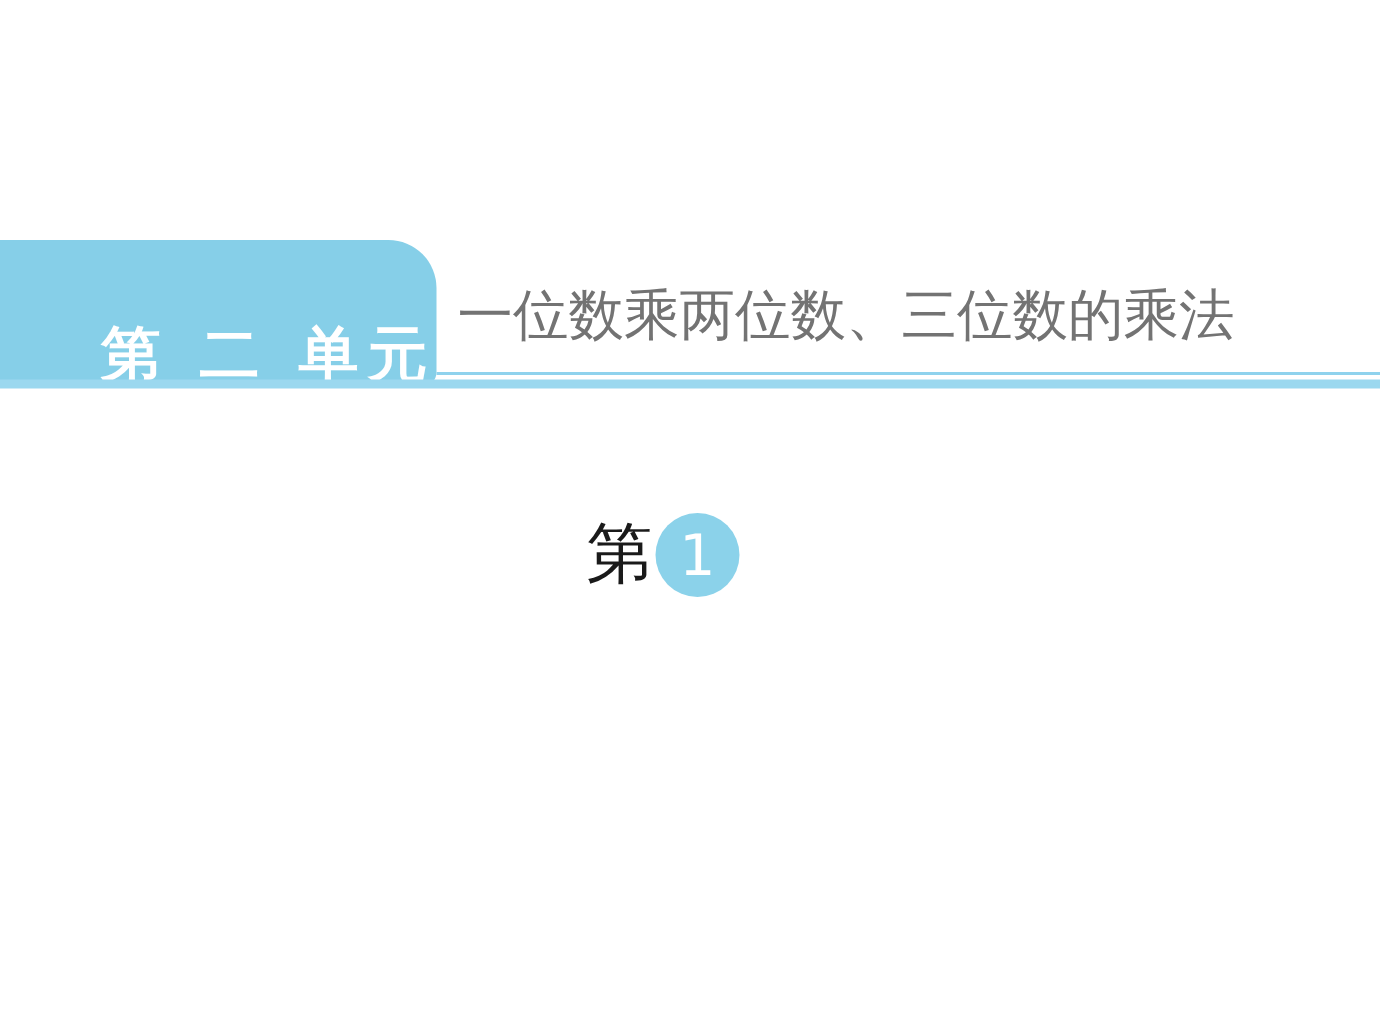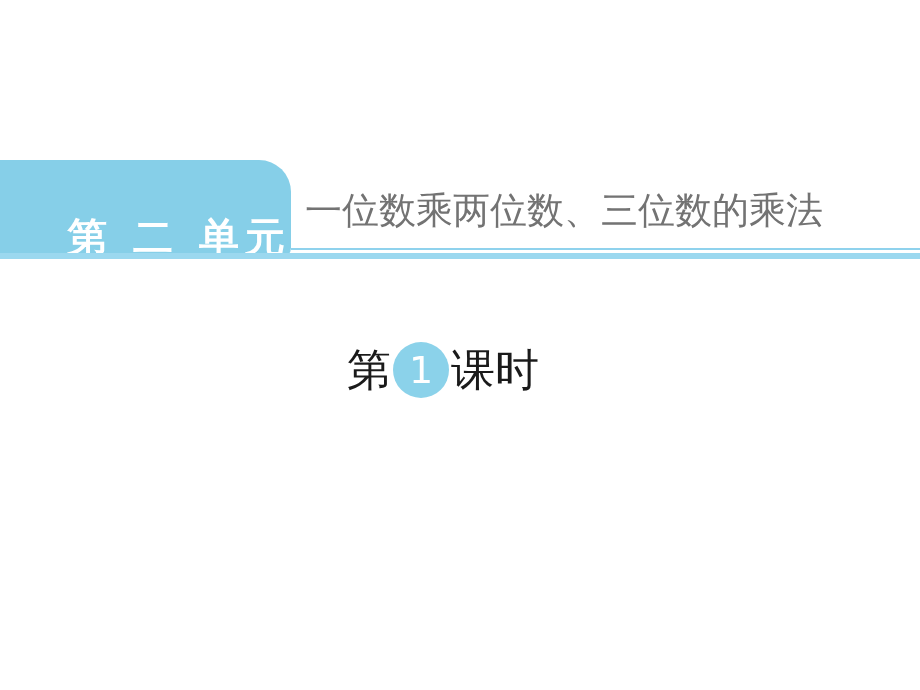--- a/index.html
+++ b/index.html
@@ -149,17 +149,16 @@
     <div class="unit-title">一位数乘两位数、三位数的乘法</div>
 
   </div>
 
   <div class="header-rule"></div>
   <div class="header-rule-thick"></div>
 
   <div class="lesson-line">
     <span class="lesson-prefix">第</span>
     <span class="lesson-number">1</span>
-    <span class="lesson-suffix">课时</span>
     <span class="lesson-gap"></span>
   </div>
 
 </div>
 
 </body></html>

